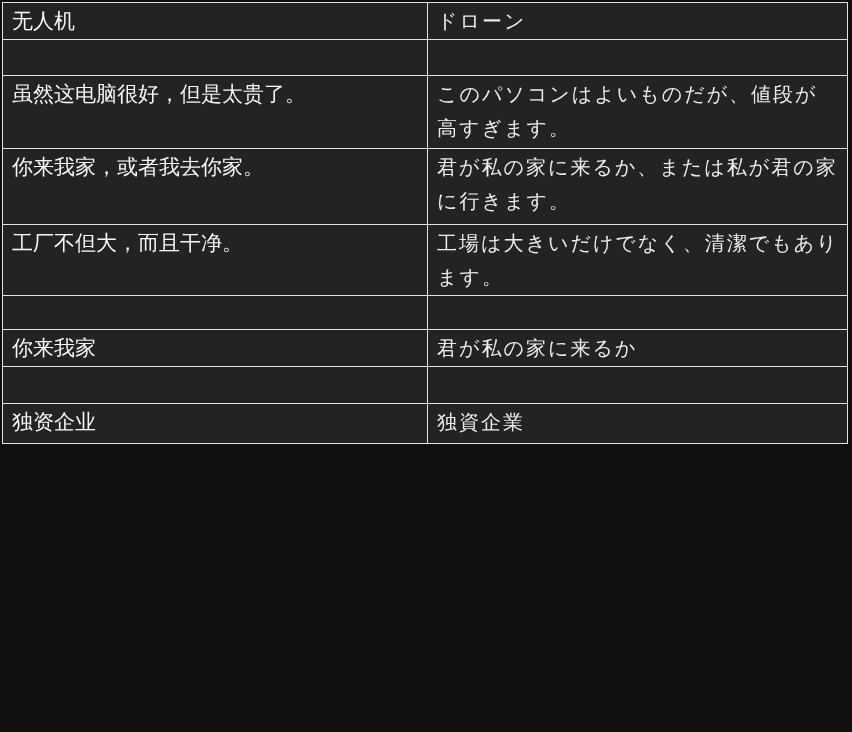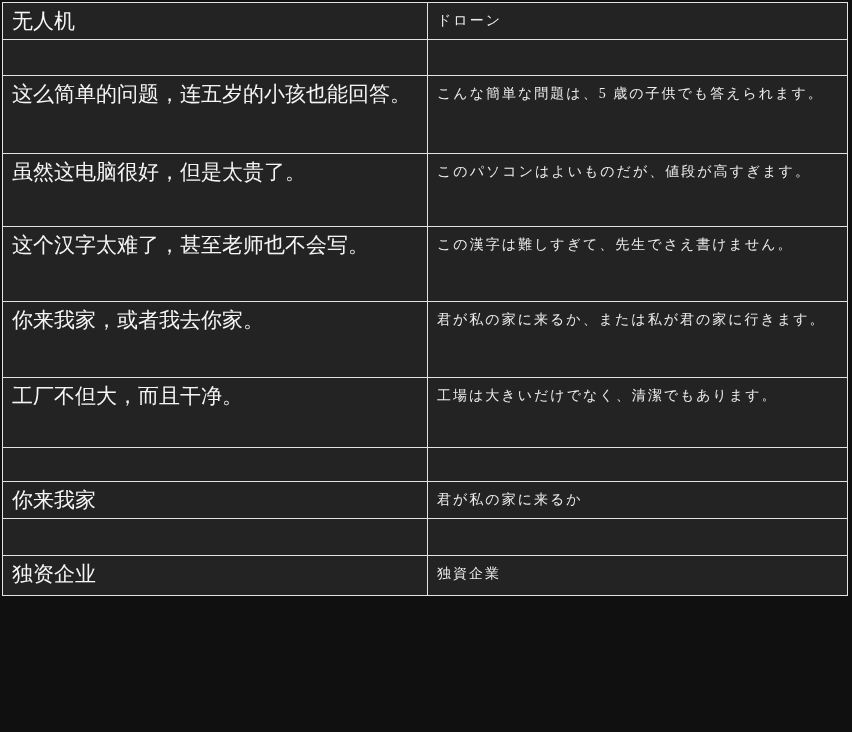--- a/index.html
+++ b/index.html
@@ -28,22 +28,22 @@
     word-break: break-all;
     margin-left: 42px;
   }
   .zh {
     font-family: "Liberation Sans", sans-serif;
     font-size: 21px;
     line-height: 34px;
     color: #f5f5f5;
   }
   .ja {
-    font-family: Liberation Serif, serif;
-    font-size: 14px;
+    font-family: Liberation Sans, sans-serif;
+    font-size: 20px;
     line-height: 34px;
     color: #ececec;
     letter-spacing: 2px;
   }
 </style>
 </head>
 <body>
 
 <table class="vocab">
   <colgroup>
@@ -52,31 +52,23 @@
   </colgroup>
   <tbody>
     <tr style="height:36px">
       <td class="zh">无人机</td>
       <td class="ja">ドローン</td>
     </tr>
     <tr style="height:36px">
       <td class="zh"></td>
       <td class="ja"></td>
     </tr>
-    <tr style="height:78px">
-      <td class="zh">这么简单的问题，连五岁的小孩也能回答。</td>
-      <td class="ja">こんな簡単な問題は、5 歳の子供でも答えられます。</td>
-    </tr>
     <tr style="height:73px">
       <td class="zh">虽然这电脑很好，但是太贵了。</td>
       <td class="ja">このパソコンはよいものだが、値段が高すぎます。</td>
-    </tr>
-    <tr style="height:75px">
-      <td class="zh">这个汉字太难了，甚至老师也不会写。</td>
-      <td class="ja">この漢字は難しすぎて、先生でさえ書けません。</td>
     </tr>
     <tr style="height:76px">
       <td class="zh">你来我家，或者我去你家。</td>
       <td class="ja">君が私の家に来るか、または私が君の家に行きます。</td>
     </tr>
     <tr style="height:70px">
       <td class="zh">工厂不但大，而且干净。</td>
       <td class="ja">工場は大きいだけでなく、清潔でもあります。</td>
     </tr>
     <tr style="height:34px">

